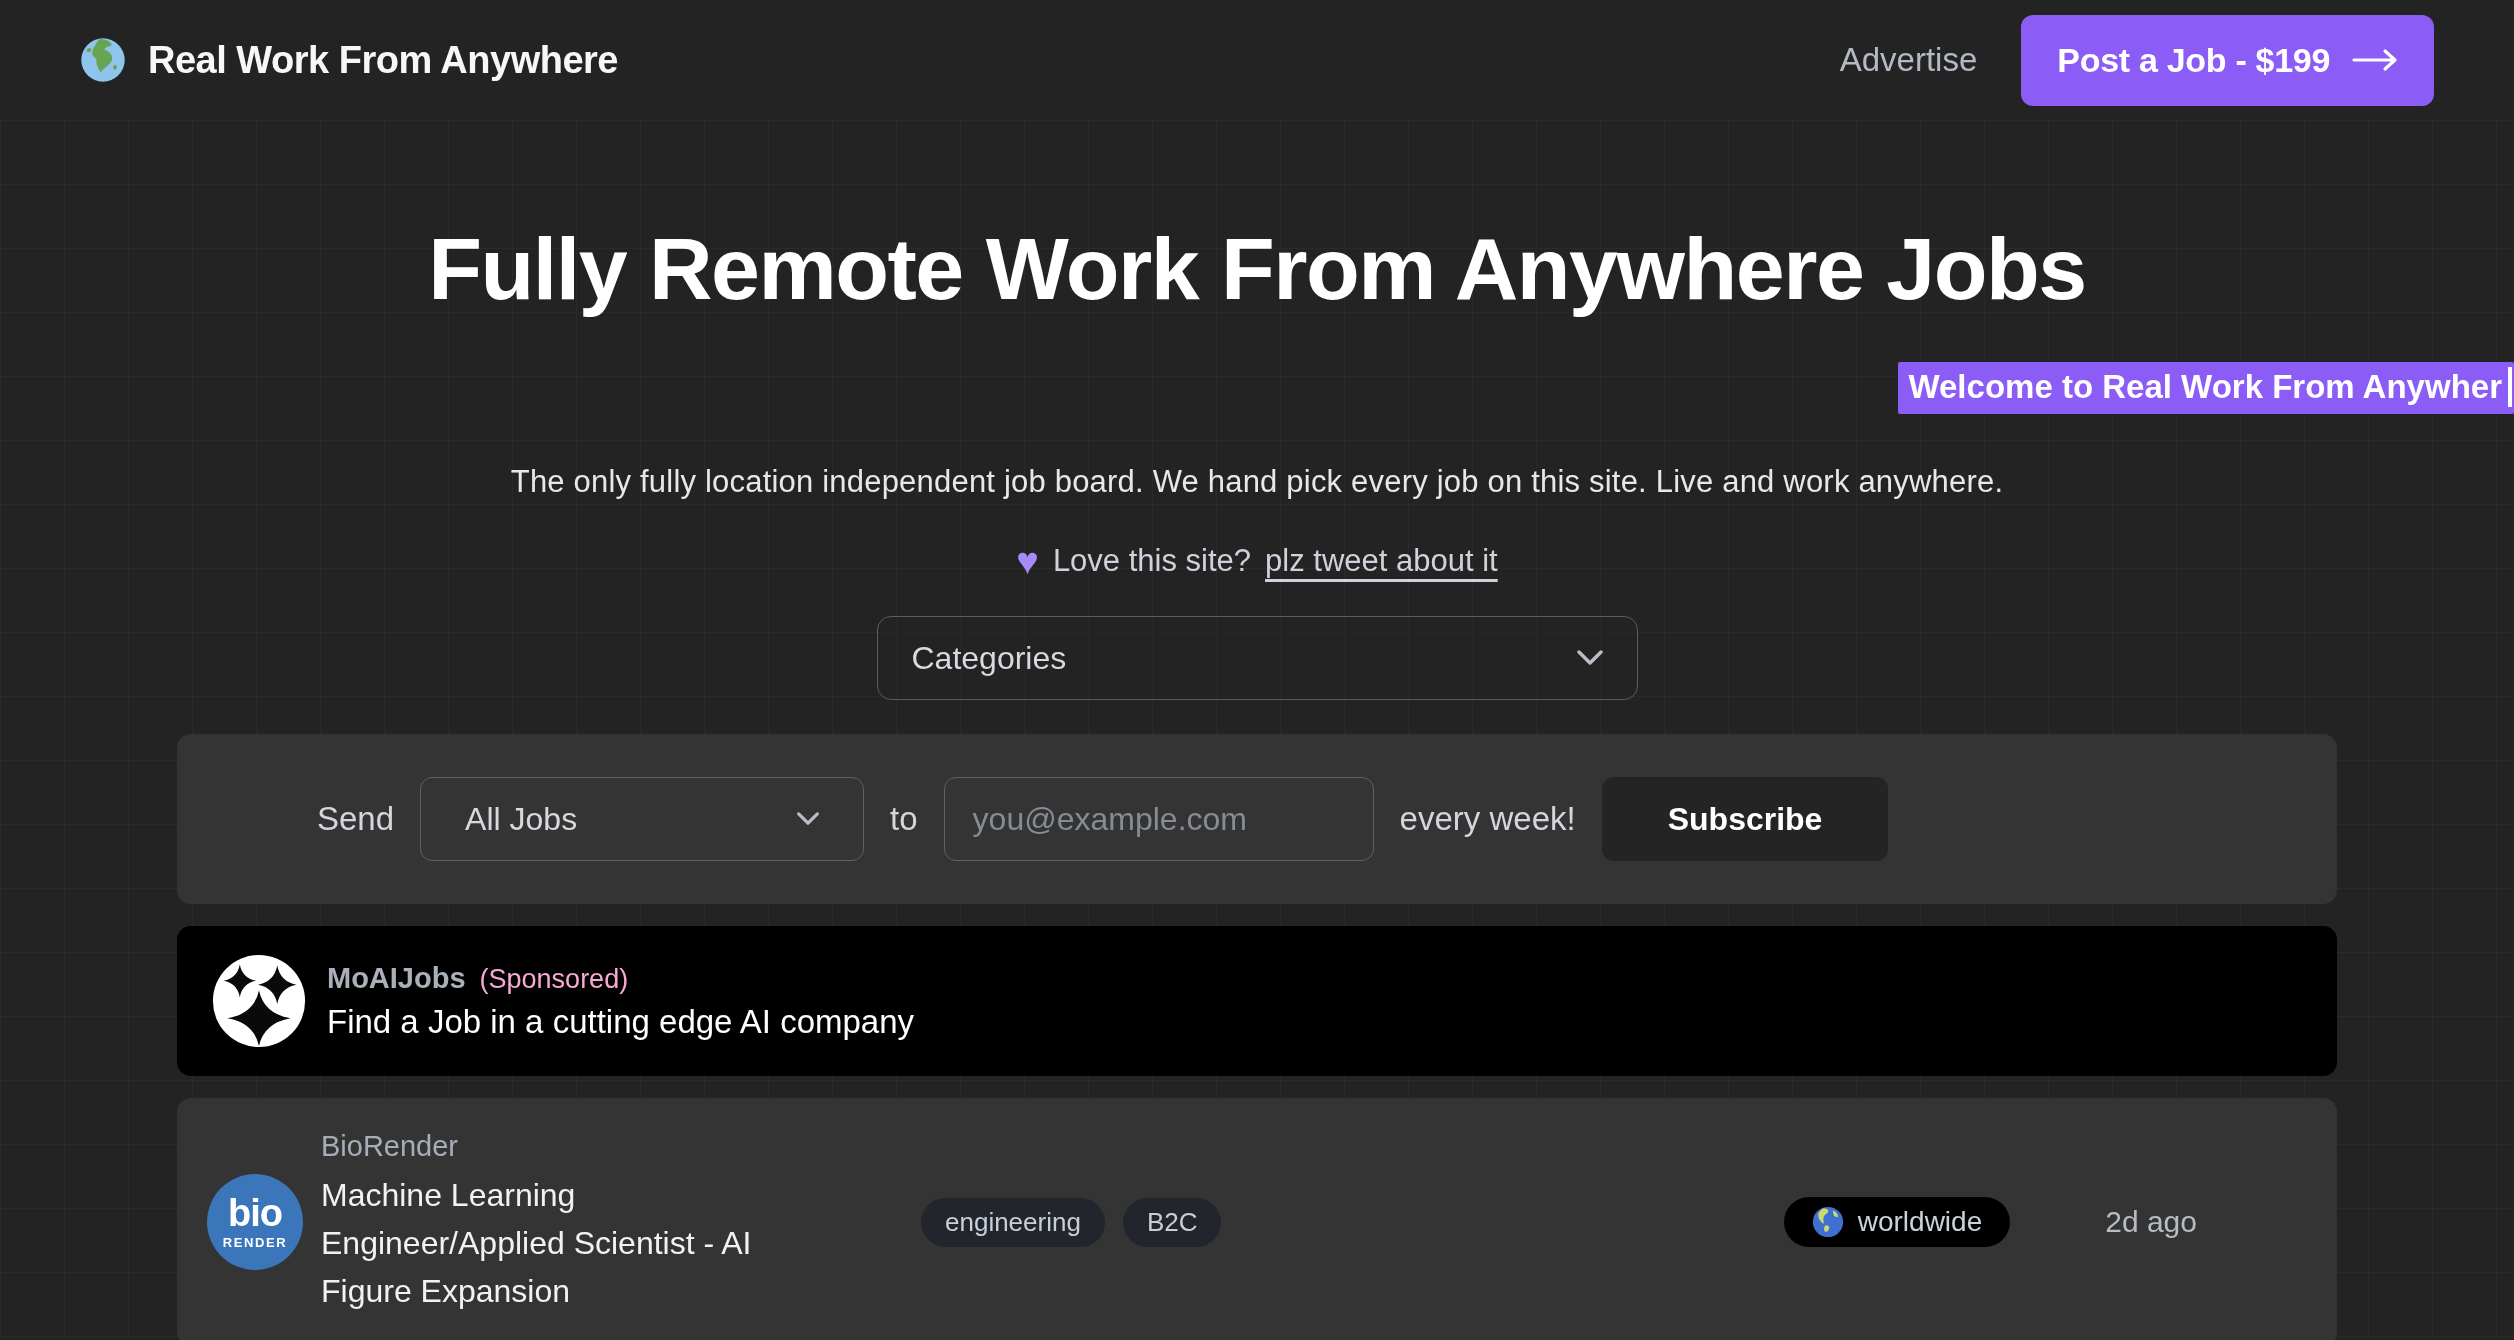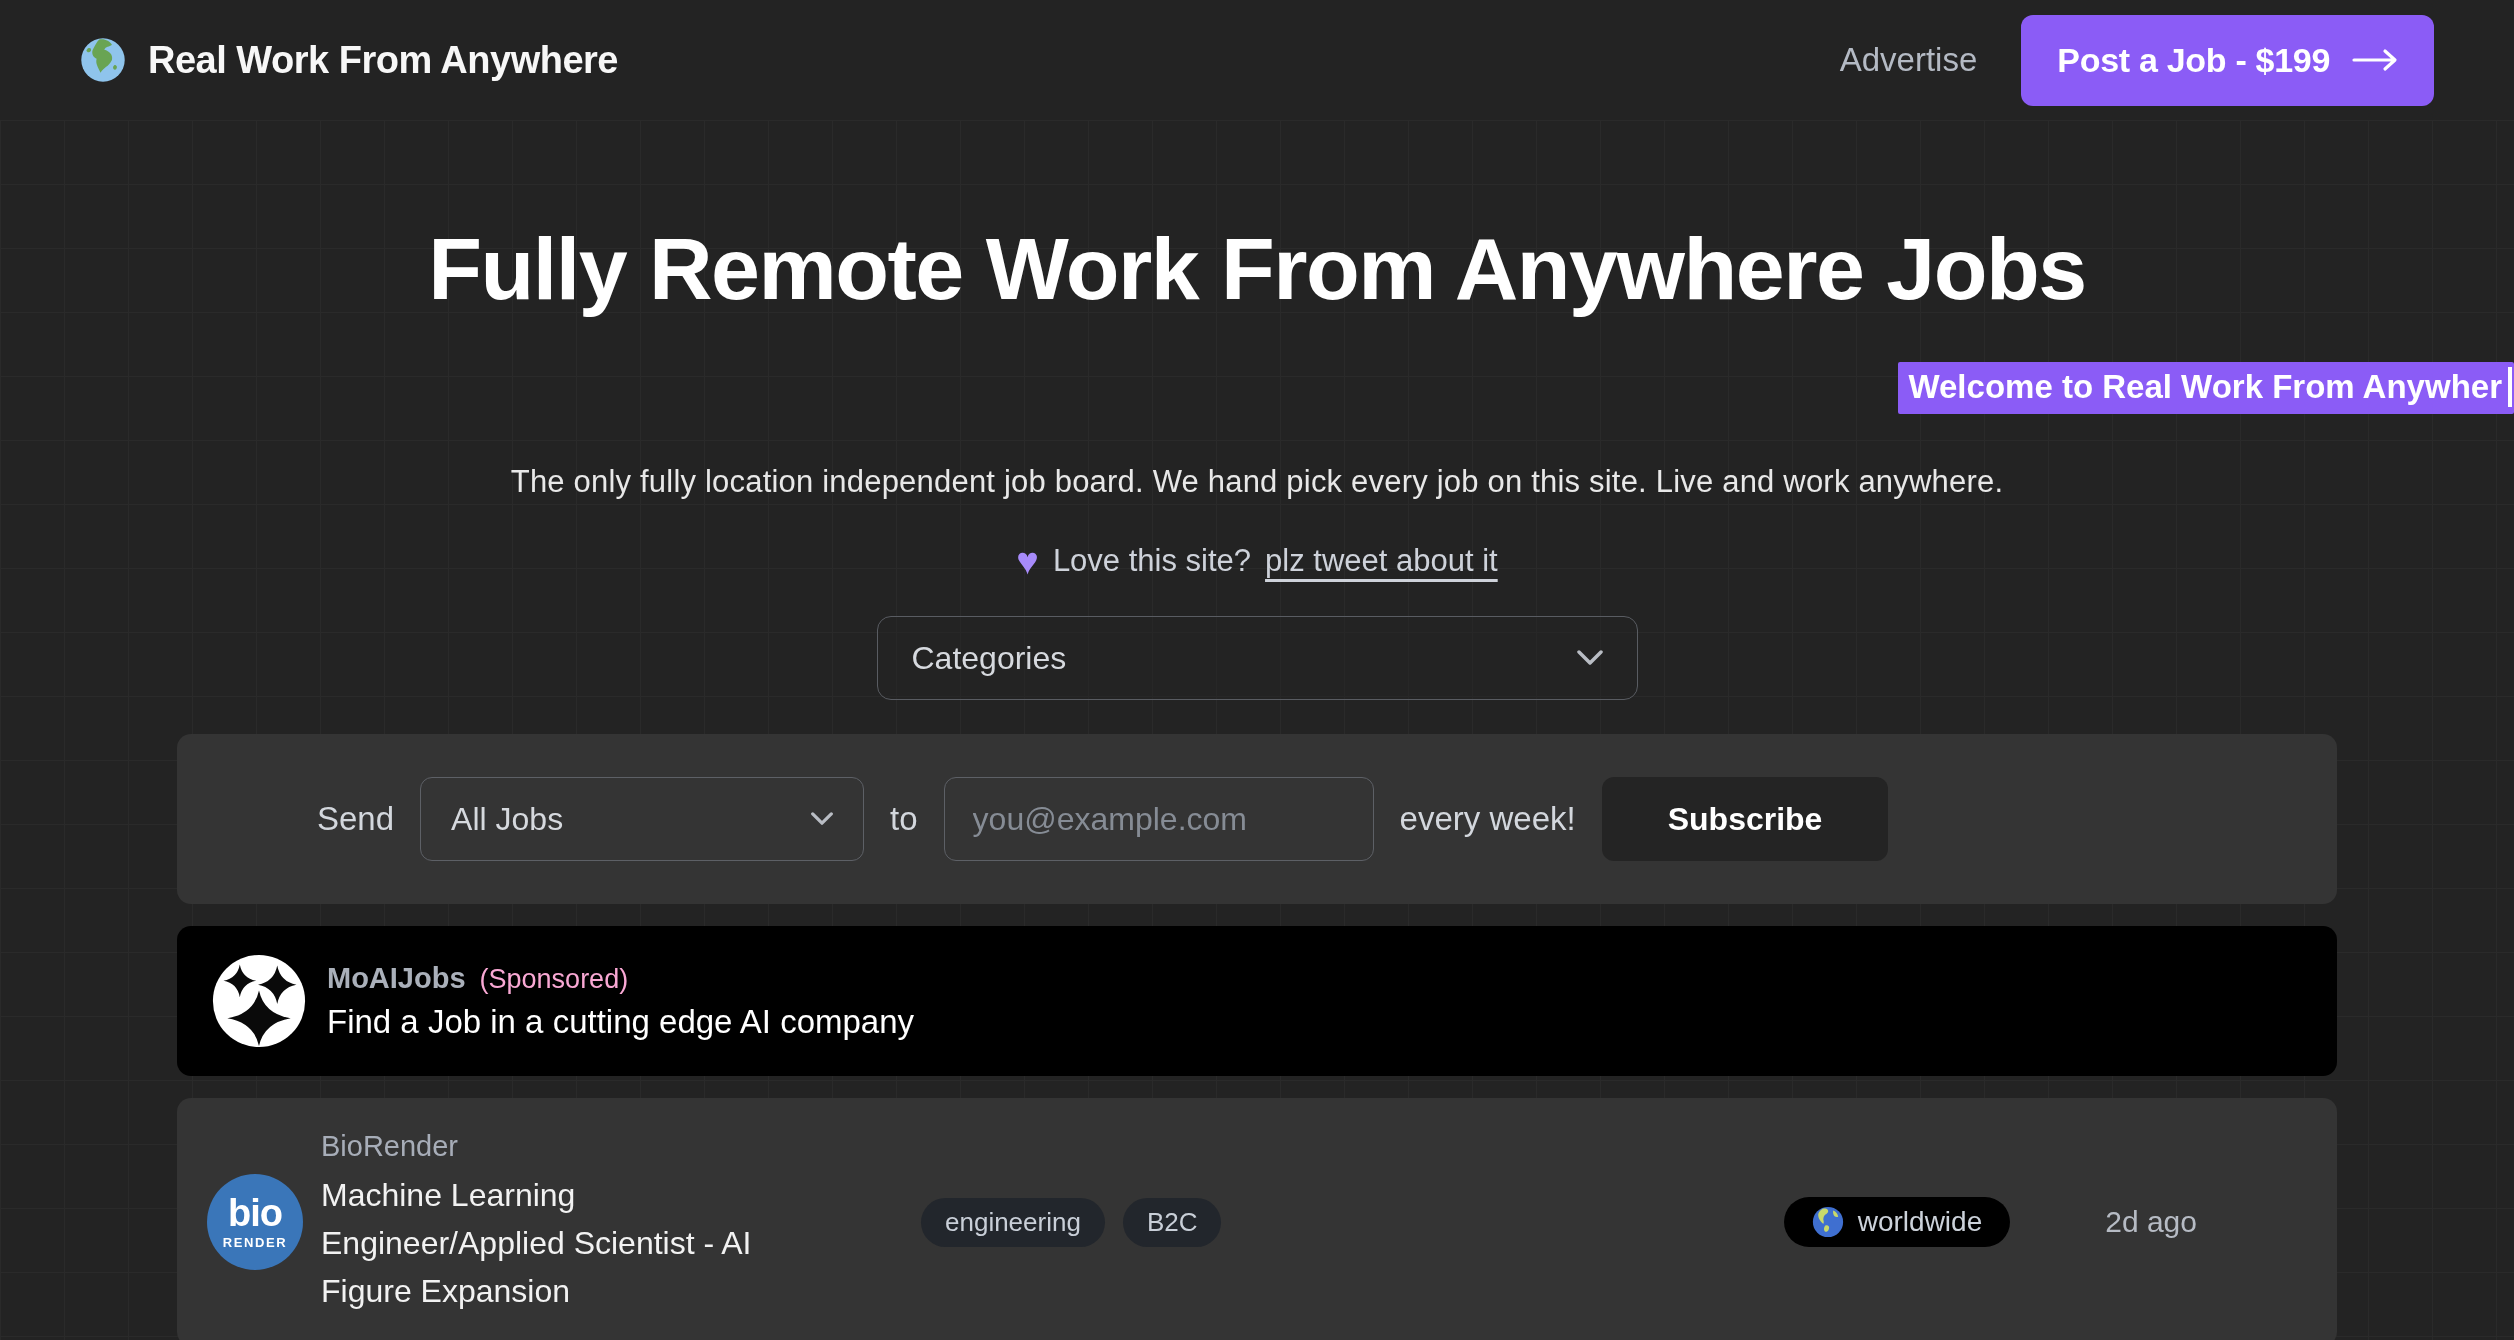--- a/index.html
+++ b/index.html
@@ -73,21 +73,21 @@
   .newsletter {
     width:2160px; height:170px; margin:34px auto 0;
     background:#343434; border-radius:14px;
     display:flex; align-items:center; gap:26px;
     padding-left:140px;
   }
   .nl-label { font-size:33px; color:#d3d7dd; }
   .nl-select {
     width:444px; height:84px; border:1px solid #5d6066; border-radius:12px;
     display:flex; align-items:center; justify-content:space-between;
-    padding:0 30px; cursor:pointer;
+    padding:0 44px; cursor:pointer;
   }
   .nl-select-value { font-size:32px; color:#d6d9de; }
   .nl-input {
     width:430px; height:84px; border:1px solid #5d6066; border-radius:12px;
     background:transparent; padding:4px 28px; font-size:32px;
     color:#e5e7eb; font-family:"Liberation Sans", sans-serif; outline:none;
   }
   .nl-input::placeholder { color:#868c95; }
   .subscribe-btn {
     height:84px; padding:0 66px; border:none; border-radius:12px;

